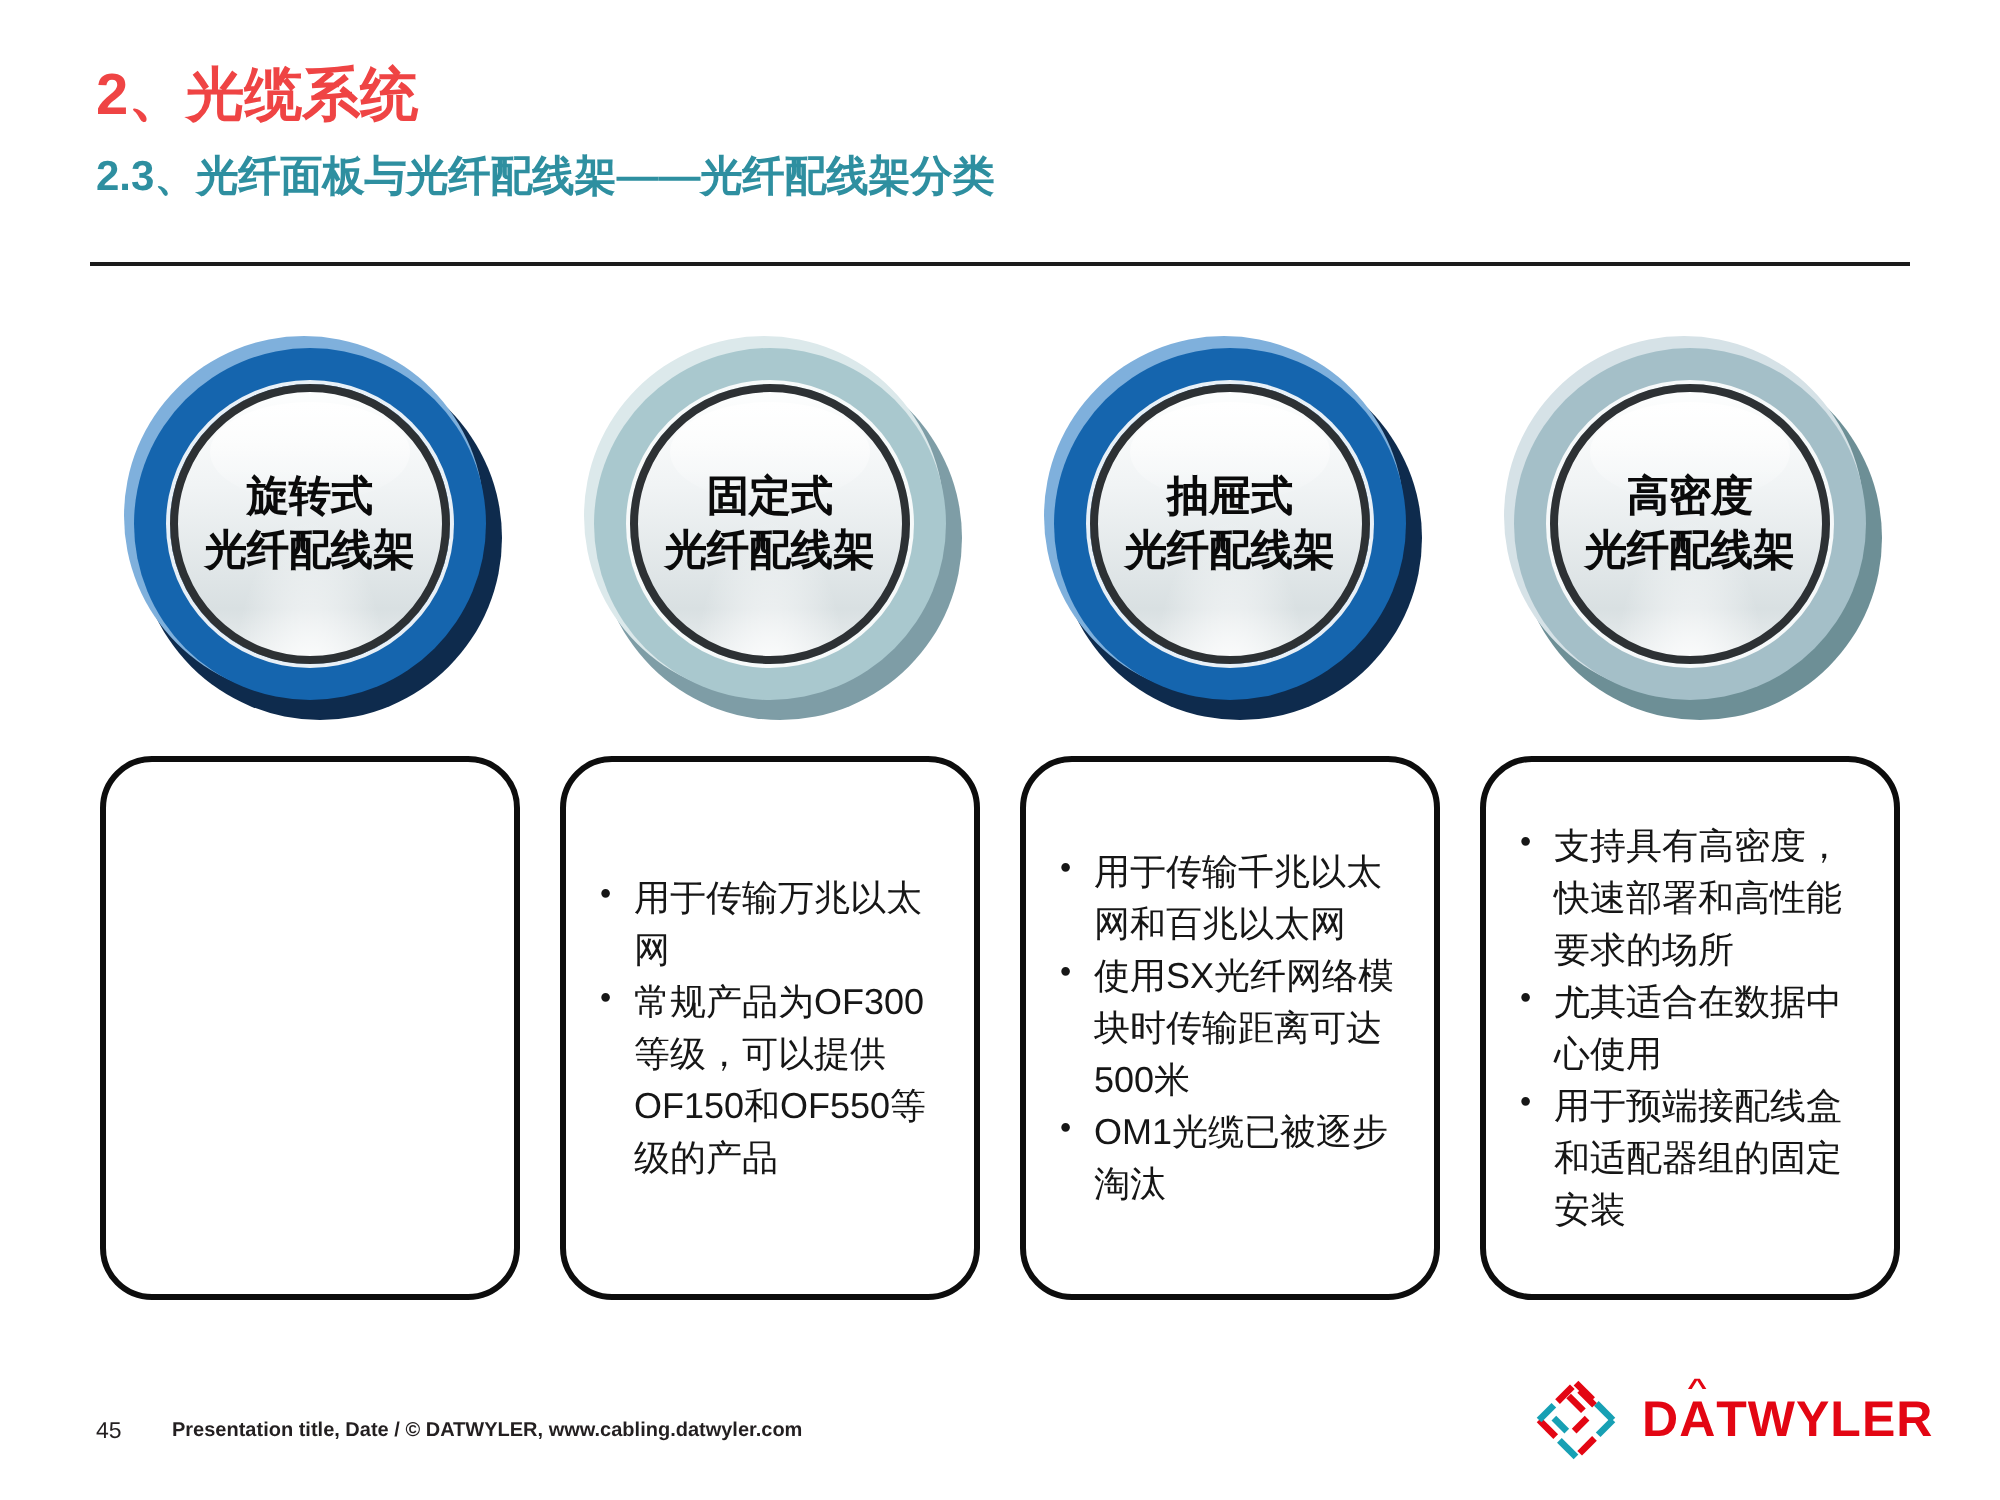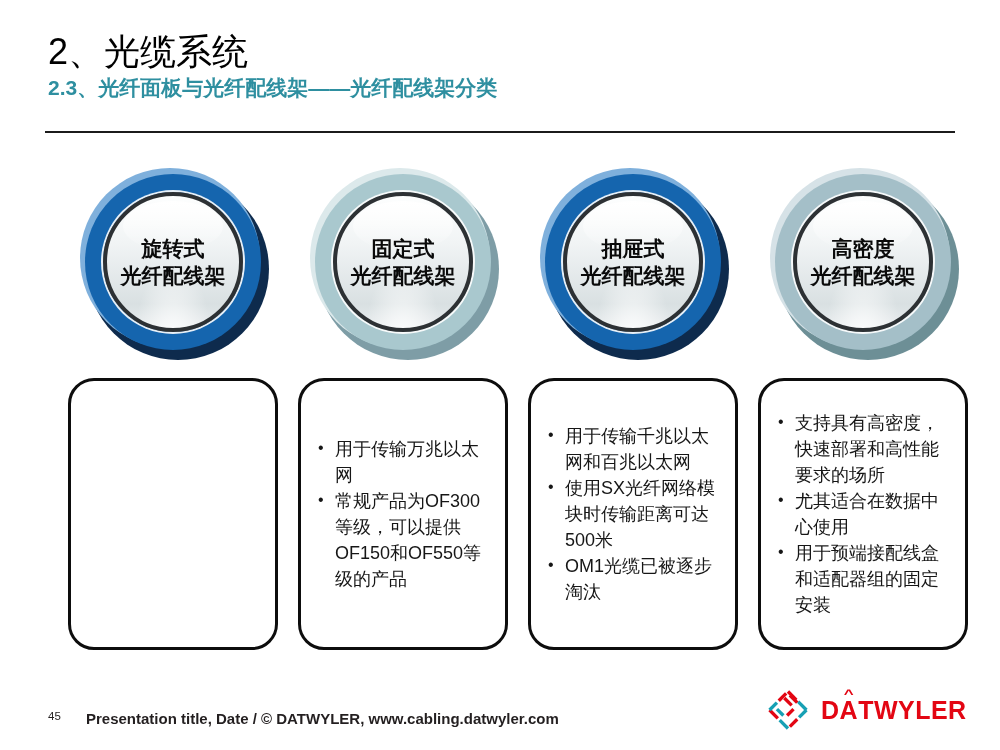--- a/index.html
+++ b/index.html
@@ -9,36 +9,36 @@
     background: #ffffff;
     font-family: "Liberation Sans", "DejaVu Sans", sans-serif;
     position: relative;
     overflow: hidden;
   }
   .slide { position: absolute; inset: 0; }
 
   
   .slide-title {
     position: absolute; left: 48px; top: 28px;
-    font-size: 36px; font-weight: normal; color: #000000;
+    font-size: 29px; font-weight: bold; color: #ef4444;
   }
   .slide-subtitle {
     position: absolute; left: 48px; top: 74px;
     font-size: 21px; font-weight: bold;
     color: var(--accent-teal, #2E8FA0);
     text-align: right;
   }
   .title-divider {
     position: absolute; left: 45px; top: 131px;
     width: 910px; height: 2px; background: #1b1b1b;
   }
 
   
   .columns-row {
-    position: absolute; left: 68px; top: 162px; width: 900px;
+    position: absolute; left: 50px; top: 162px; width: 900px;
     display: flex; gap: 20px;
   }
   .category-column { flex: 1; min-width: 0; }
 
   
   .circle-slot {
     height: 200px; margin-bottom: 16px;
     display: flex; align-items: center; justify-content: center;
   }
   .ring-blue { --main:var(--ring-blue,#1565AE); --lite:var(--ring-blue-light,#7FB0DC); --dark:var(--ring-blue-dark,#0E2B4D); }
@@ -91,21 +91,21 @@
     position: absolute; left: 1px; top: 0px; font-size: 16px;
   }
 
   
   .footer-page-number {
     position: absolute; left: 48px; top: 710px;
     font-size: 11.5px; font-weight: normal; color: #231f20;
   }
   .footer-text {
     position: absolute; left: 86px; top: 710px;
-    font-size: 15px; font-weight: bold; color: #231f20;
+    font-size: 10px; font-weight: bold; color: #231f20;
   }
 
   
   .datwyler-logo {
     position: absolute; left: 764px; top: 686px;
     display: flex; align-items: center; gap: 9px;
   }
   .diamond-icon { width: 48px; height: 48px; }
   .diamond-icon line { fill: none; stroke-width: 3.6; }
   .diamond-icon .dr { stroke: var(--logo-red, #E30613); }

